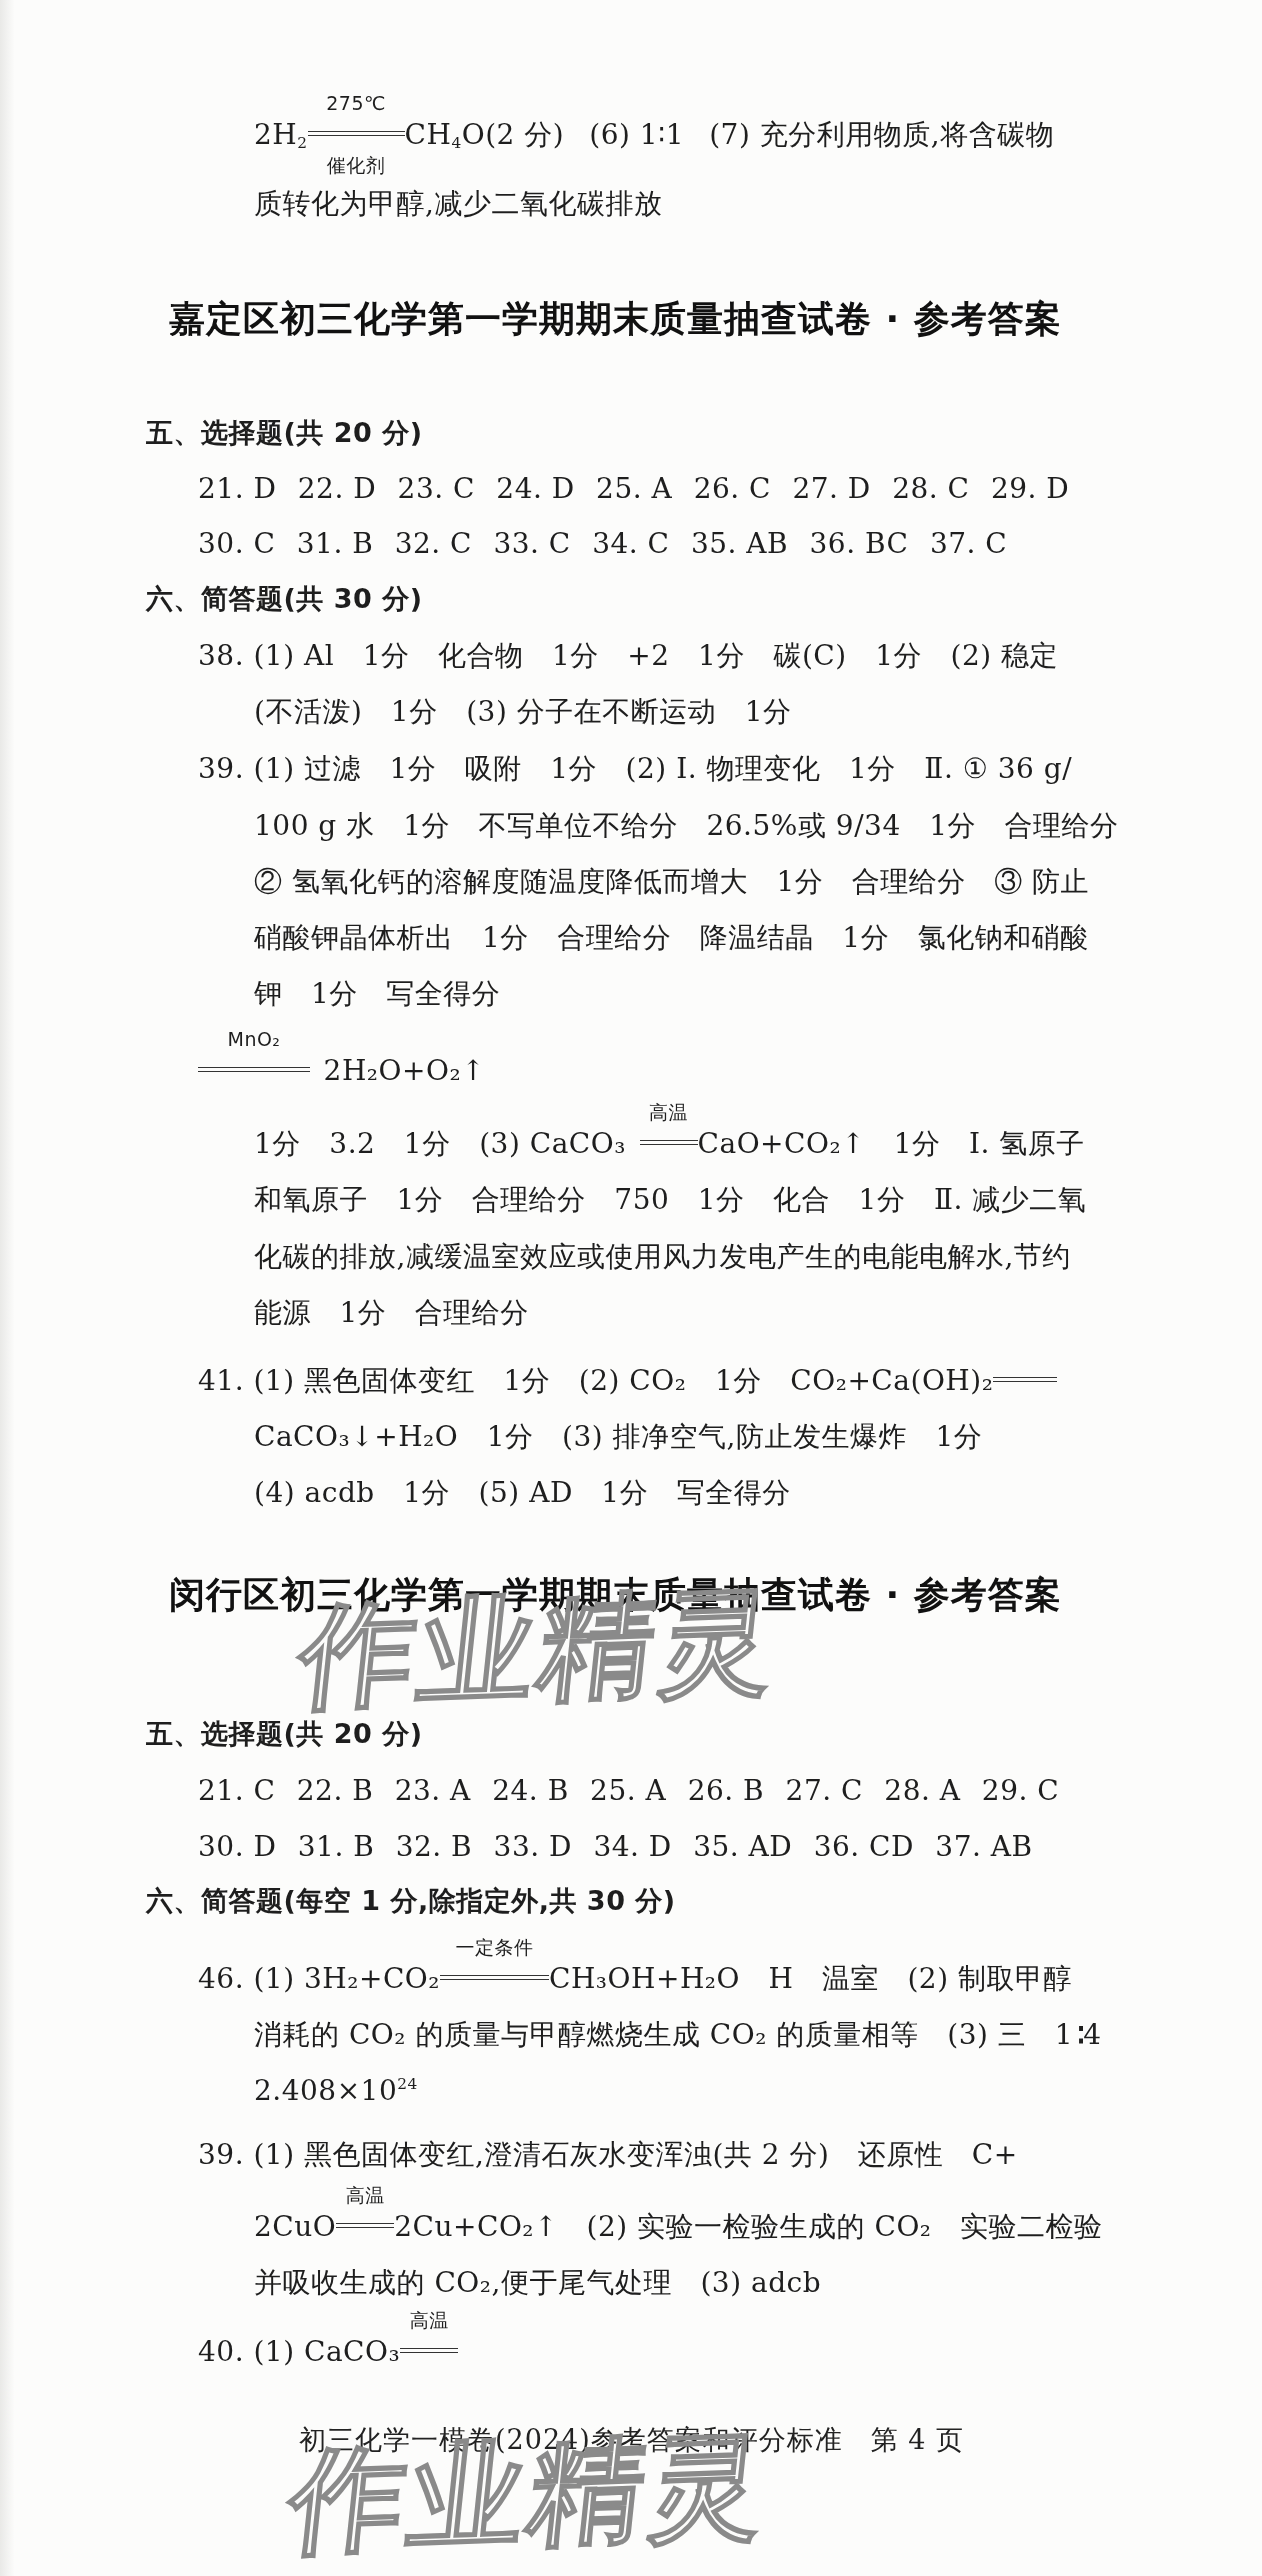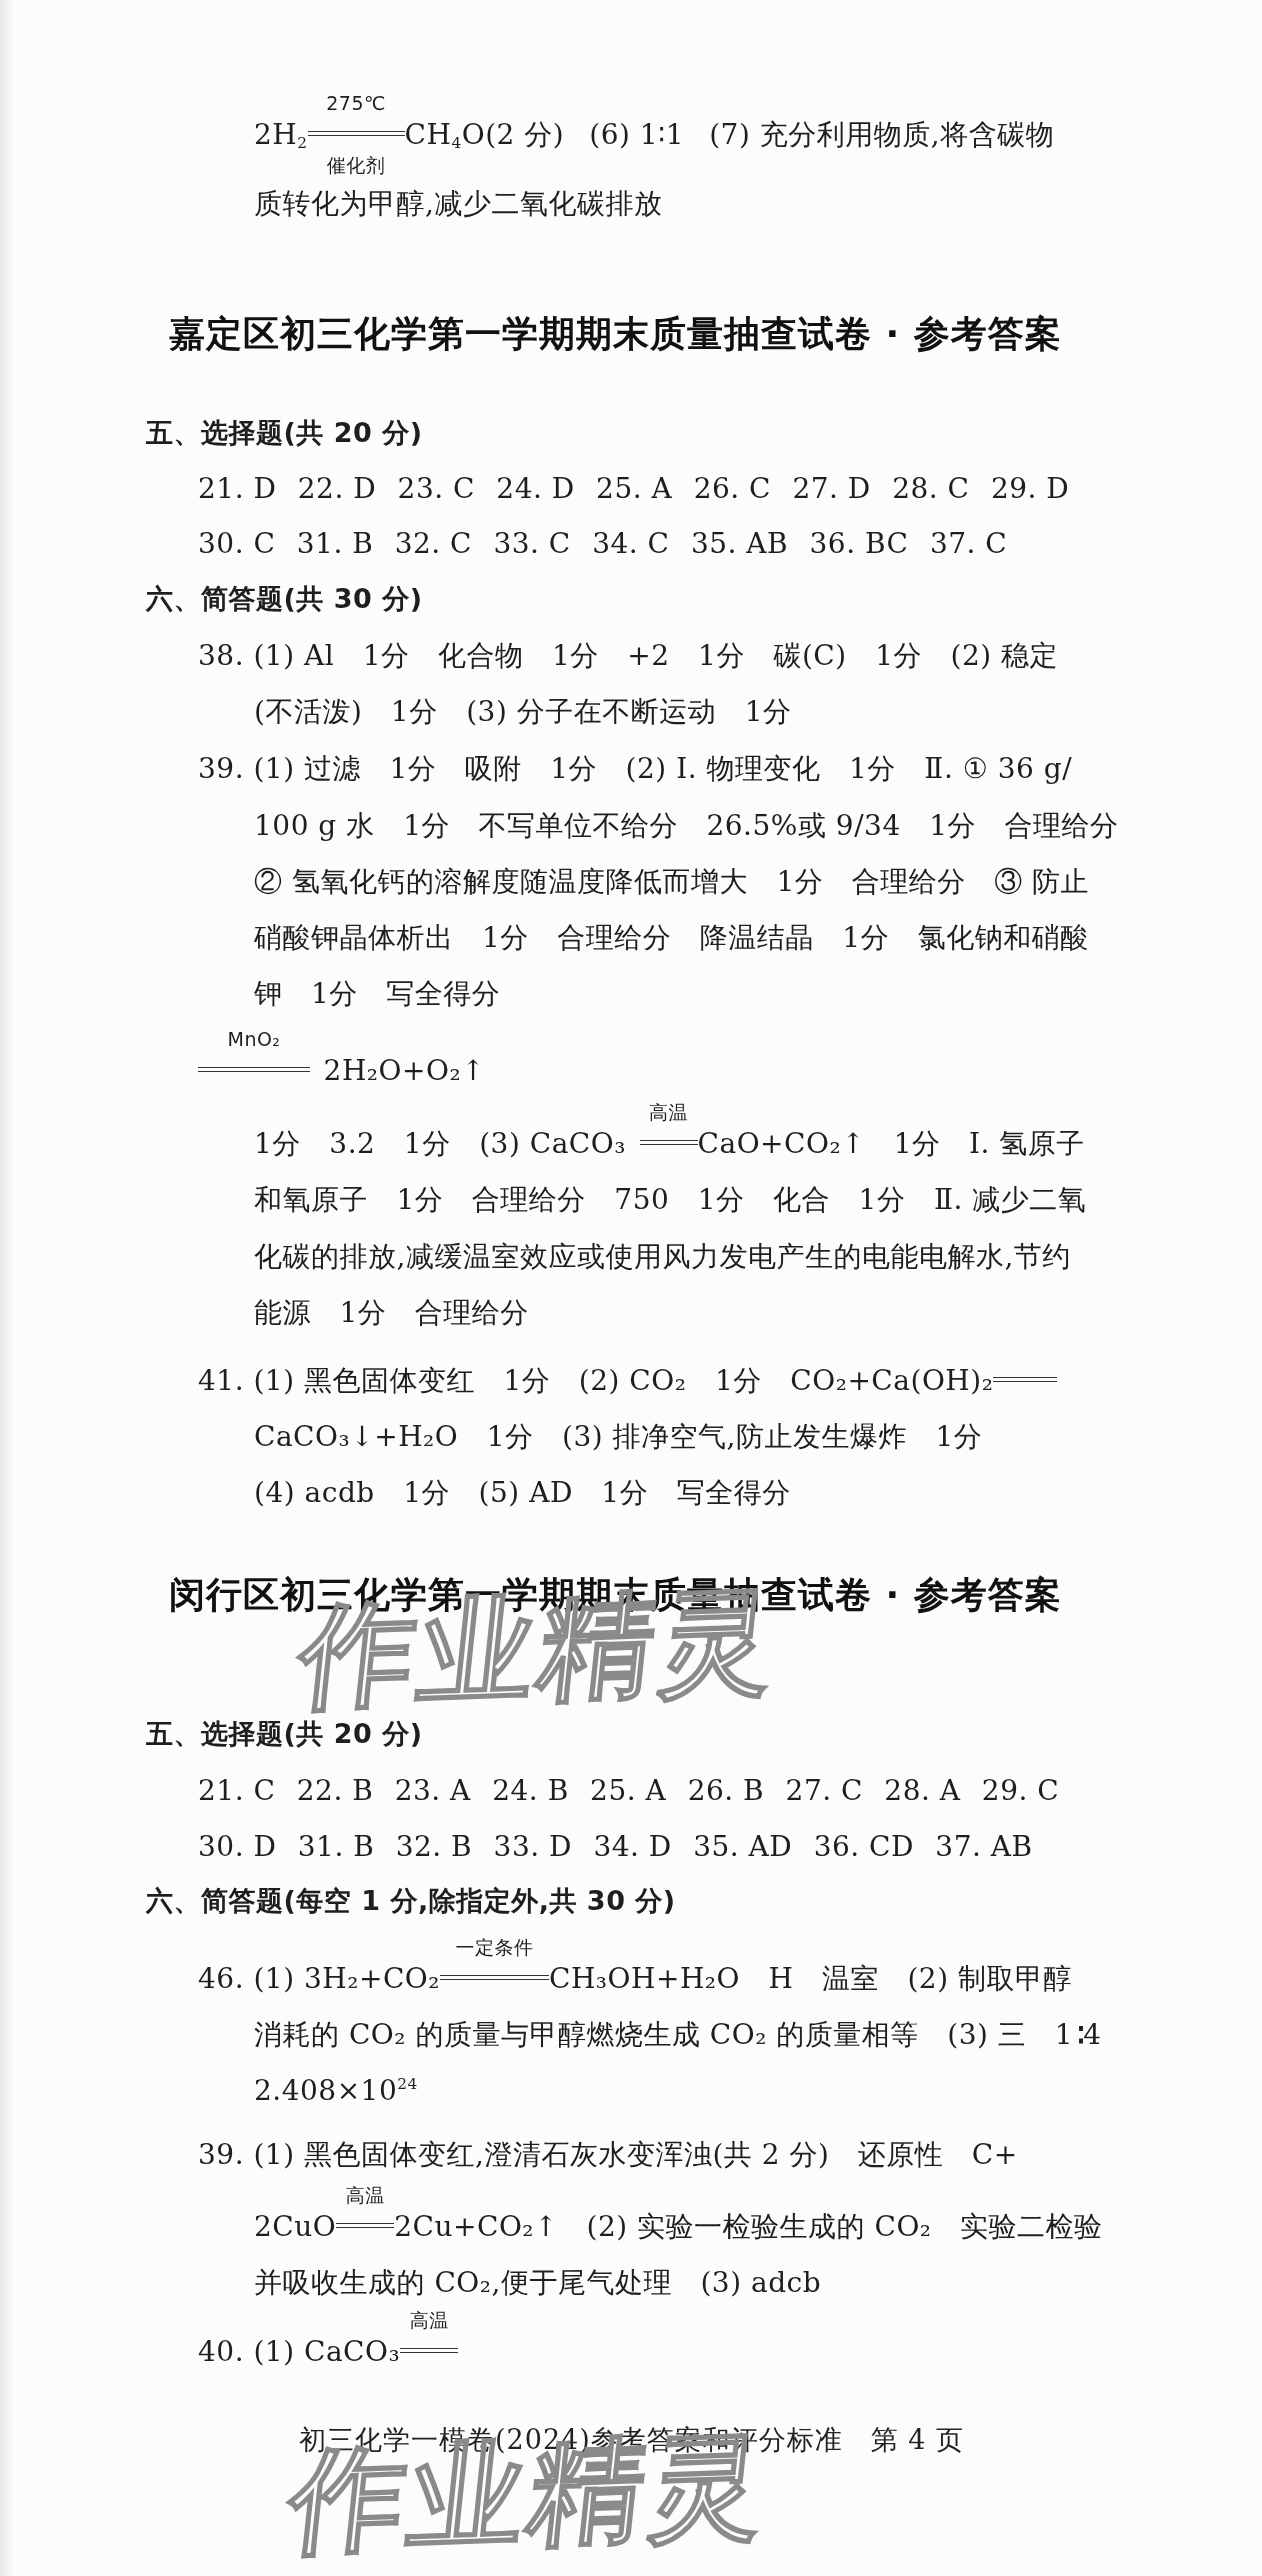--- a/index.html
+++ b/index.html
@@ -55,21 +55,21 @@
 </head>
 <body>
 
 <div class="page-edge"></div>
 
 <div class="line c" style="top:115px;">
   <span>2H</span><sub>2</sub><span class="eq" style="width:97px;"><span class="above">275℃</span><span class="bar"></span><span class="below">催化剂</span></span><span>CH</span><sub>4</sub><span>O(2 分)</span><span class="gap"></span><span>(6) 1∶1</span><span class="gap"></span><span>(7) 充分利用物质,将含碳物</span>
 </div>
 <div class="line c" style="top:184px;">质转化为甲醇,减少二氧化碳排放</div>
 
-<div class="title" style="top:309px;text-align:right;">嘉定区初三化学第一学期期末质量抽查试卷 · 参考答案</div>
+<div class="title" style="top:294px;text-align:right;">嘉定区初三化学第一学期期末质量抽查试卷 · 参考答案</div>
 
 <div class="line sec" style="top:413px;">五、选择题(共 20 分)</div>
 <div class="line q choices" style="top:469px;">
   <span class="item">21. D</span><span class="item">22. D</span><span class="item">23. C</span><span class="item">24. D</span><span class="item">25. A</span><span class="item">26. C</span><span class="item">27. D</span><span class="item">28. C</span><span class="item">29. D</span>
 </div>
 <div class="line q choices" style="top:524px;">
   <span class="item">30. C</span><span class="item">31. B</span><span class="item">32. C</span><span class="item">33. C</span><span class="item">34. C</span><span class="item">35. AB</span><span class="item">36. BC</span><span class="item">37. C</span>
 </div>
 
 <div class="line sec" style="top:579px;">六、简答题(共 30 分)</div>

